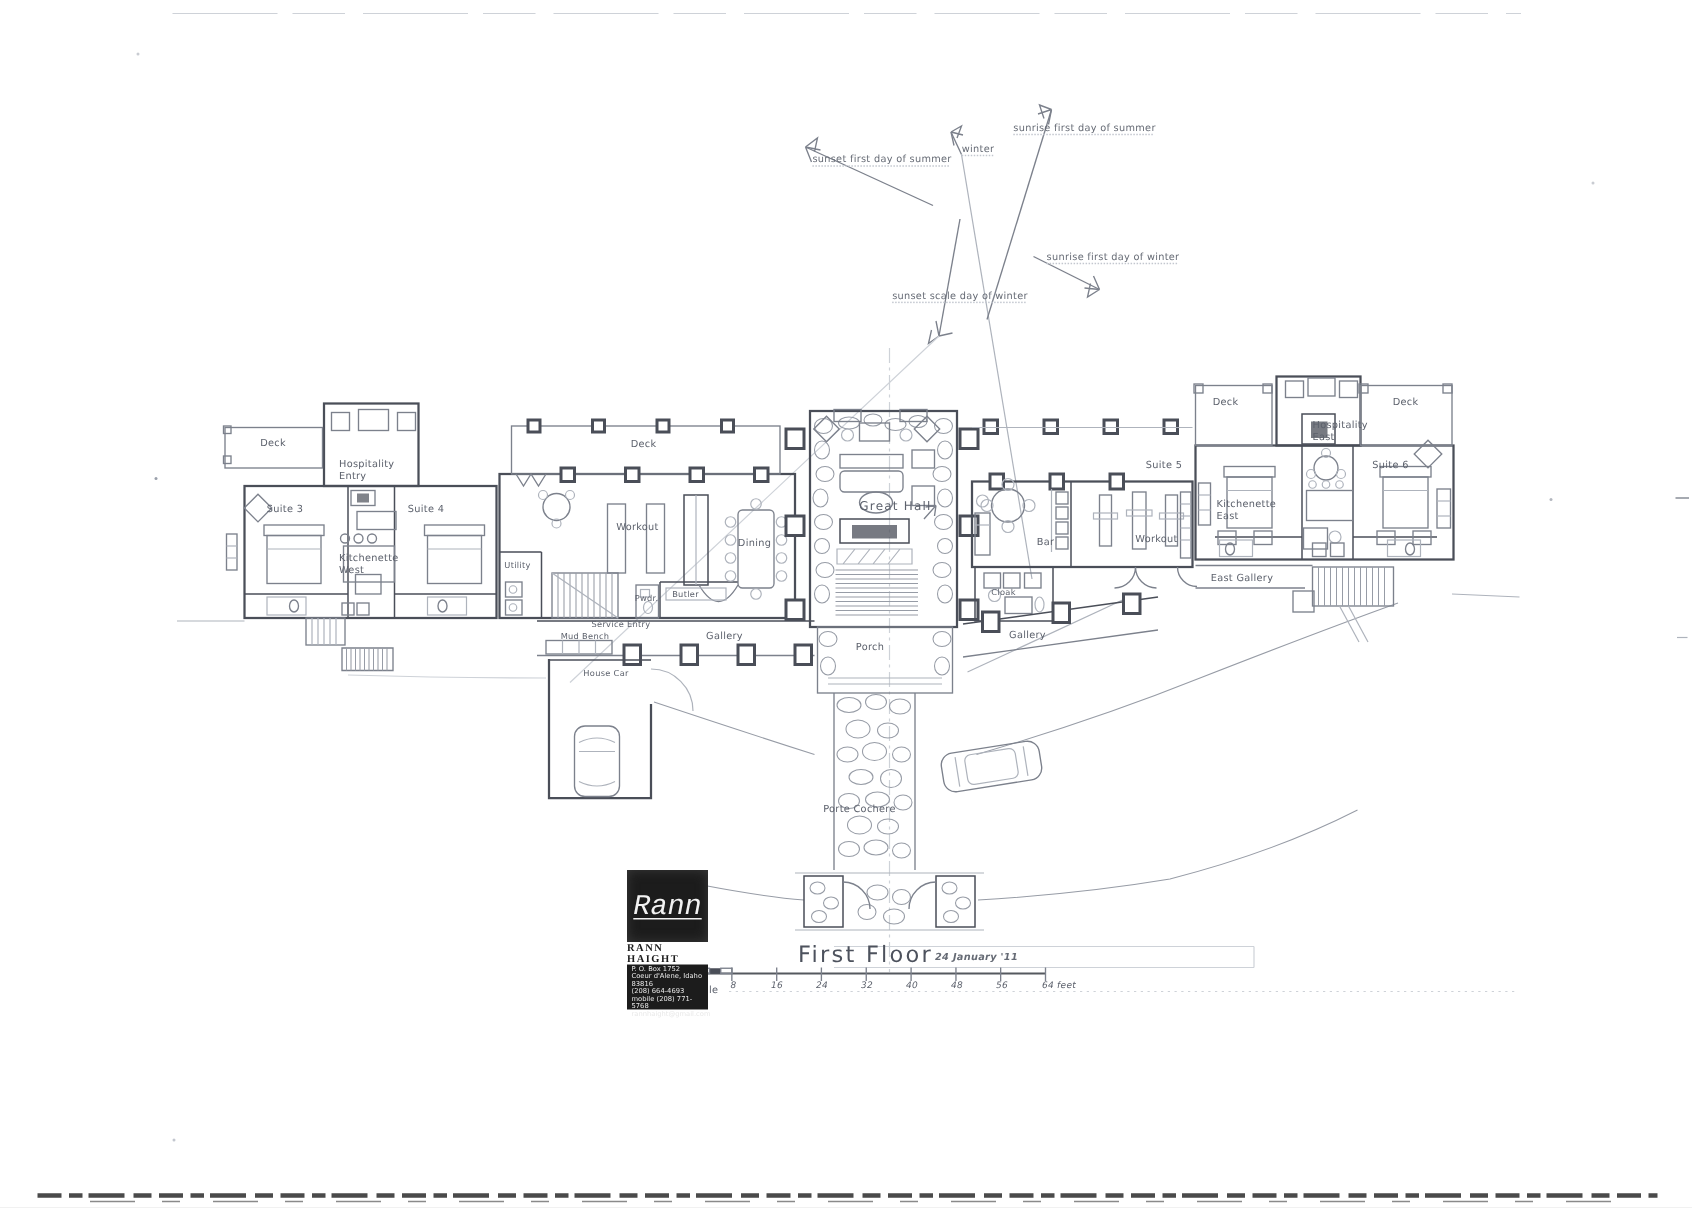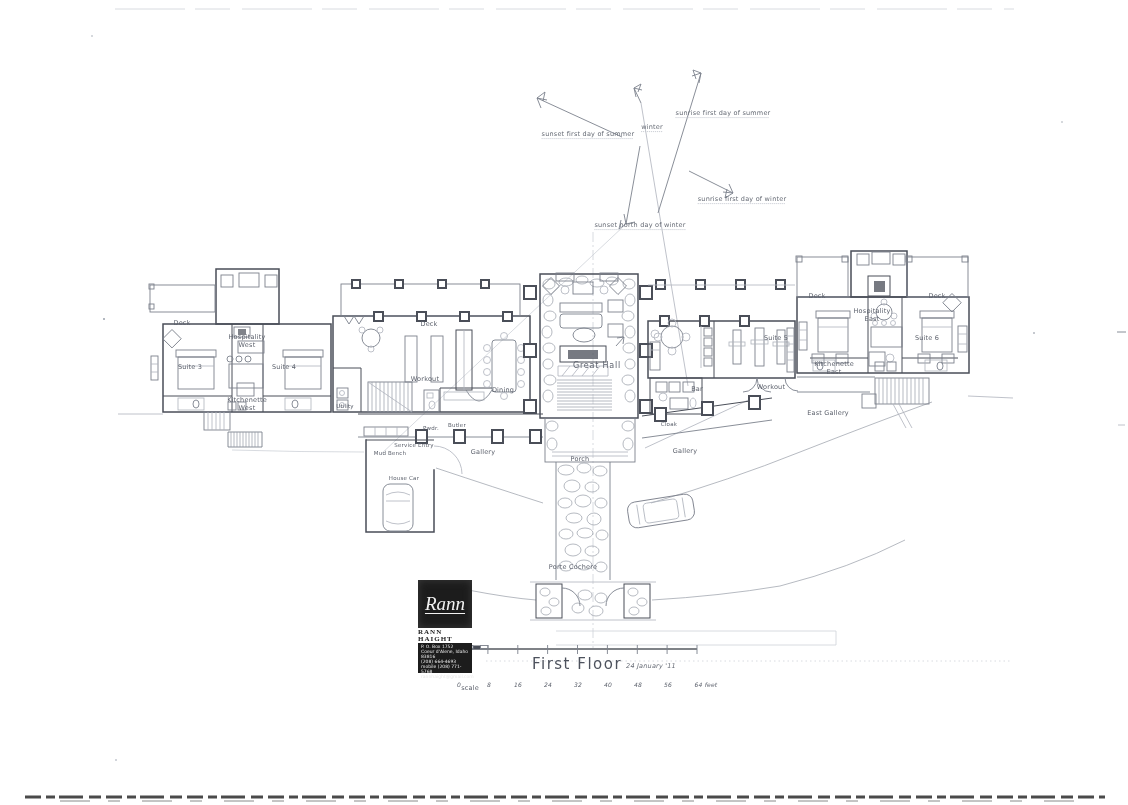--- a/index.html
+++ b/index.html
@@ -10,34 +10,34 @@
   .w{stroke:#4a4e58;fill:none;stroke-width:1.5;stroke-linecap:square;}
   .w2{stroke:#4a4e58;fill:none;stroke-width:1;}
   .m{stroke:#7c818c;fill:none;stroke-width:.9;}
   .lt{stroke:#aeb3bc;fill:none;stroke-width:.8;}
   .ft{stroke:#ced2d8;fill:none;stroke-width:.8;}
   .st{stroke:#979ca6;fill:none;stroke-width:.7;}
   .pier{fill:#ffffff;stroke:#4a4e58;stroke-width:2;}
   .dk{fill:#4a4e58;}
   
   .lbl{position:absolute;transform:translate(-50%,-50%);font-size:6.5px;line-height:1.2;
-       color:#5c616c;letter-spacing:.2px;text-align:center;white-space:nowrap;margin-top:28px;}
+       color:#5c616c;letter-spacing:.2px;text-align:left;white-space:nowrap;}
   .wrap{white-space:normal;}
   .sm{font-size:5.5px;}
   .lg{font-size:8px;letter-spacing:.8px;}
   .sun{font-size:6.5px;color:#666b75;text-decoration:underline dotted 1px #c3c7cf;text-underline-offset:2px;}
   .big-title{font-size:15px;letter-spacing:1.5px;color:#4d525d;}
-  .date{font-size:6.5px;font-style:italic;color:#666b75;}
+  .date{font-size:6.5px;font-style:italic;color:#666b75;font-weight:bold;}
   .tick{font-size:6px;font-style:italic;color:#5c616c;}
   
   .titleblock{position:absolute;left:418px;top:580px;width:54px;height:93px;}
   .logo{position:absolute;left:0;top:0;width:54px;height:48px;background:#1c1c1c;
         display:flex;align-items:center;justify-content:center;
         box-shadow:inset 0 0 8px #3a3a3a;}
-  .logo .script{color:#f2f2f2;font-family:Liberation Serif, serif;font-style:italic;
+  .logo .script{color:#f2f2f2;font-family:Liberation Mono, monospace;font-style:italic;
         font-size:19px;text-decoration:underline;text-underline-offset:3px;}
   .firm{position:absolute;left:0;top:49px;width:54px;text-align:left;
         font-family:Liberation Serif, serif;font-weight:bold;font-size:7px;line-height:1.05;
         color:#1c1c1c;letter-spacing:1px;}
   .addr{position:absolute;left:0;top:63px;width:54px;height:30px;background:#1c1c1c;
         color:#e8e8e8;font-size:4.5px;line-height:5px;padding:1px 0 0 3px;box-sizing:border-box;}
   .addr span{display:block;}
 </style>
 </head>
 <body>
@@ -514,45 +514,45 @@
     <rect x="480.5" y="645.5" width="7.5" height="3.5" class="m"></rect>
     <line x1="486" y1="661" x2="1010" y2="661" class="ft" stroke-dasharray="1.5 3"></line>
   </g>
 </svg>
 
 <div>
   <span class="lbl sun" style="left:588px;top:107px">sunset first day of summer</span>
   <span class="lbl sun" style="left:652px;top:100px">winter</span>
   <span class="lbl sun" style="left:723px;top:86px">sunrise first day of summer</span>
   <span class="lbl sun" style="left:742px;top:172px">sunrise first day of winter</span>
-  <span class="lbl sun" style="left:640px;top:198px">sunset north day of winter</span>
+  <span class="lbl sun" style="left:640px;top:198px">sunset scale day of winter</span>
 
   <span class="lbl" style="left:182px;top:296px">Deck</span>
-  <span class="lbl wrap" style="left:247px;top:314px;width:42px">Hospitality West</span>
+  <span class="lbl wrap" style="left:247px;top:314px;width:42px">Hospitality Entry</span>
   <span class="lbl" style="left:190px;top:340px">Suite 3</span>
   <span class="lbl" style="left:284px;top:340px">Suite 4</span>
   <span class="lbl wrap" style="left:247px;top:377px;width:42px">Kitchenette West</span>
   <span class="lbl" style="left:429px;top:297px">Deck</span>
   <span class="lbl" style="left:425px;top:352px">Workout</span>
   <span class="lbl" style="left:503px;top:363px">Dining</span>
   <span class="lbl sm" style="left:345px;top:378px">Utility</span>
   <span class="lbl sm" style="left:431px;top:400px">Pwdr.</span>
   <span class="lbl sm" style="left:457px;top:397px">Butler</span>
   <span class="lbl sm" style="left:414px;top:417px">Service Entry</span>
   <span class="lbl sm" style="left:390px;top:425px">Mud Bench</span>
   <span class="lbl" style="left:483px;top:425px">Gallery</span>
   <span class="lbl sm" style="left:404px;top:450px">House Car</span>
   <span class="lbl lg" style="left:597px;top:338px">Great Hall</span>
   <span class="lbl" style="left:580px;top:432px">Porch</span>
   <span class="lbl" style="left:697px;top:362px">Bar</span>
   <span class="lbl" style="left:771px;top:360px">Workout</span>
   <span class="lbl sm" style="left:669px;top:396px">Cloak</span>
   <span class="lbl" style="left:685px;top:424px">Gallery</span>
   <span class="lbl" style="left:817px;top:269px">Deck</span>
-  <span class="lbl wrap" style="left:872px;top:288px;width:46px">Hospitality East</span>
+  <span class="lbl wrap" style="left:898px;top:288px;width:46px">Hospitality East</span>
   <span class="lbl" style="left:937px;top:269px">Deck</span>
   <span class="lbl" style="left:776px;top:311px">Suite 5</span>
   <span class="lbl" style="left:927px;top:311px">Suite 6</span>
   <span class="lbl wrap" style="left:834px;top:341px;width:46px">Kitchenette East</span>
   <span class="lbl" style="left:828px;top:386px">East Gallery</span>
   <span class="lbl" style="left:573px;top:540px">Porte Cochere</span>
 
   <span class="lbl big-title" style="left:577px;top:636px">First Floor</span>
   <span class="lbl date" style="left:651px;top:639px">24 January '11</span>
   <span class="lbl" style="left:470px;top:661px">scale</span>

